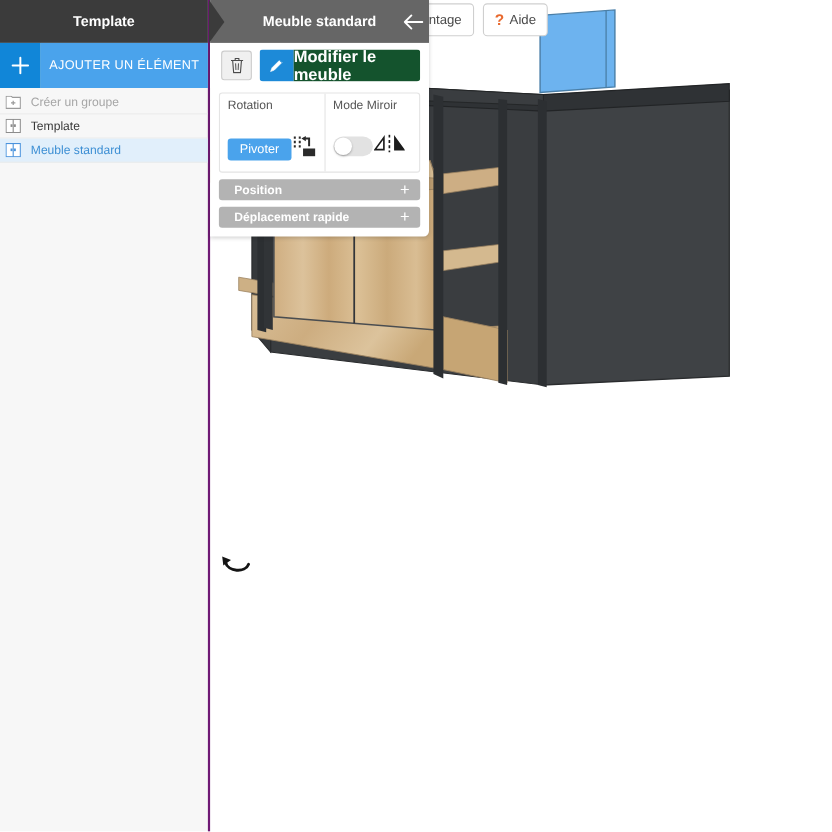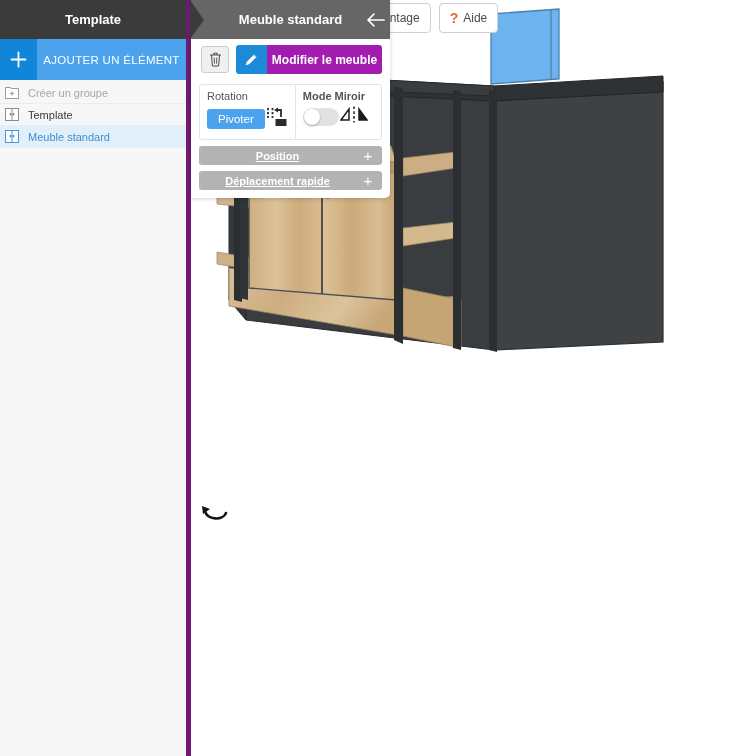--- a/index.html
+++ b/index.html
@@ -37,21 +37,21 @@
     font-size: 12px; color: #4a4a4a;
     white-space: nowrap;
   }
   .tr-btn .qmark { color: #e8692e; font-weight: bold; font-size: 14px; margin-right: 5px; }
 
   
   .sidebar {
     position: absolute; left: 0; top: 0;
     width: 191px; height: 756px;
     background: #f7f7f7;
-    border-right: 5px solid #701a75;
+    border-right: 2px solid #701a75;
     z-index: 5;
   }
   .sidebar-title {
     height: 39px; background: #3b3b3b;
     color: #ffffff; font-size: 13px; font-weight: bold;
     display: flex; align-items: center; justify-content: center;
   }
   .add-bar { height: 41px; display: flex; }
   .add-plus {
     width: 37px; background: #1186d8;
@@ -114,37 +114,37 @@
   }
   .btn-edit {
     height: 29px; display: flex; align-items: center;
     border-radius: 3px; overflow: hidden; flex: 1;
   }
   .btn-edit .be-icon {
     width: 31px; height: 29px; background: #1d8ad8;
     display: flex; align-items: center; justify-content: center;
   }
   .btn-edit .be-label {
-    flex: 1; height: 29px; background: #a21caf;
-    color: #ffffff; font-size: 12px; font-weight: bold;
+    flex: 1; height: 29px; background: #14532d;
+    color: #ffffff; font-size: 15px; font-weight: bold;
     display: flex; align-items: center; justify-content: center;
   }
 
   .props-body { padding: 4px 8px 8px 8px; }
 
   .rot-mirror {
     display: flex;
     border: 1px solid #e4e4e4; border-radius: 3px;
     background: #ffffff;
     overflow: hidden;
   }
   .rm-col { padding: 5px 7px 7px 7px; }
   .rm-col.left { flex: 1; border-right: 1px solid #e4e4e4; }
-  .rm-col.right { width: 88px; font-weight: bold; }
-  .rm-title { font-size: 11px; color: #555555; margin-bottom: 4px; }
+  .rm-col.right { width: 88px; }
+  .rm-title { font-size: 11px; color: #555555; margin-bottom: 20px; }
   .rm-row { display: flex; align-items: center; gap: 1px; }
   .btn-pivot {
     background: #4aa3ec; color: #ffffff;
     font-size: 11.5px; border-radius: 3px;
     padding: 4px 11px;
   }
   .toggle {
     width: 36px; height: 18px;
     background: #e2e2e2; border-radius: 9px;
     position: relative;
@@ -156,21 +156,21 @@
     box-shadow: 0 1px 2px rgba(0,0,0,0.3);
   }
 
   .collapse-row {
     height: 19px; margin-top: 6px;
     background: #b3b3b3; border-radius: 3px;
     display: flex; align-items: center;
     position: relative;
     color: #ffffff; font-size: 11px; font-weight: bold;
   }
-  .collapse-row .cr-label { flex: 1; text-align: center; padding-left: 2px; text-decoration: underline; }
+  .collapse-row .cr-label { flex: 1; padding-left: 14px; }
   .collapse-row .cr-plus {
     width: 28px; text-align: center;
     font-size: 15px; font-weight: normal; line-height: 1;
   }
 </style>
 </head>
 <body>
 
 <div id="app">
 

